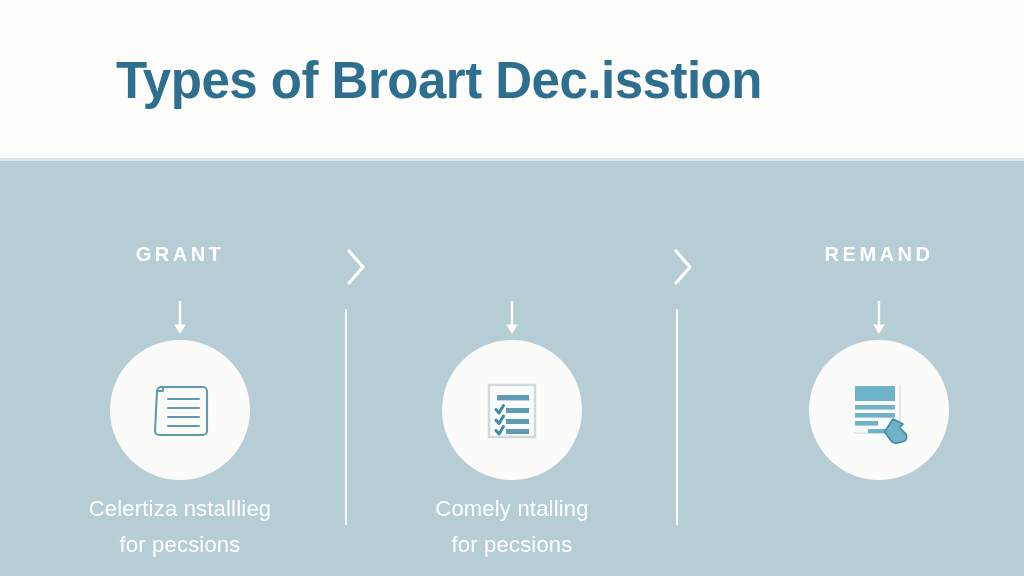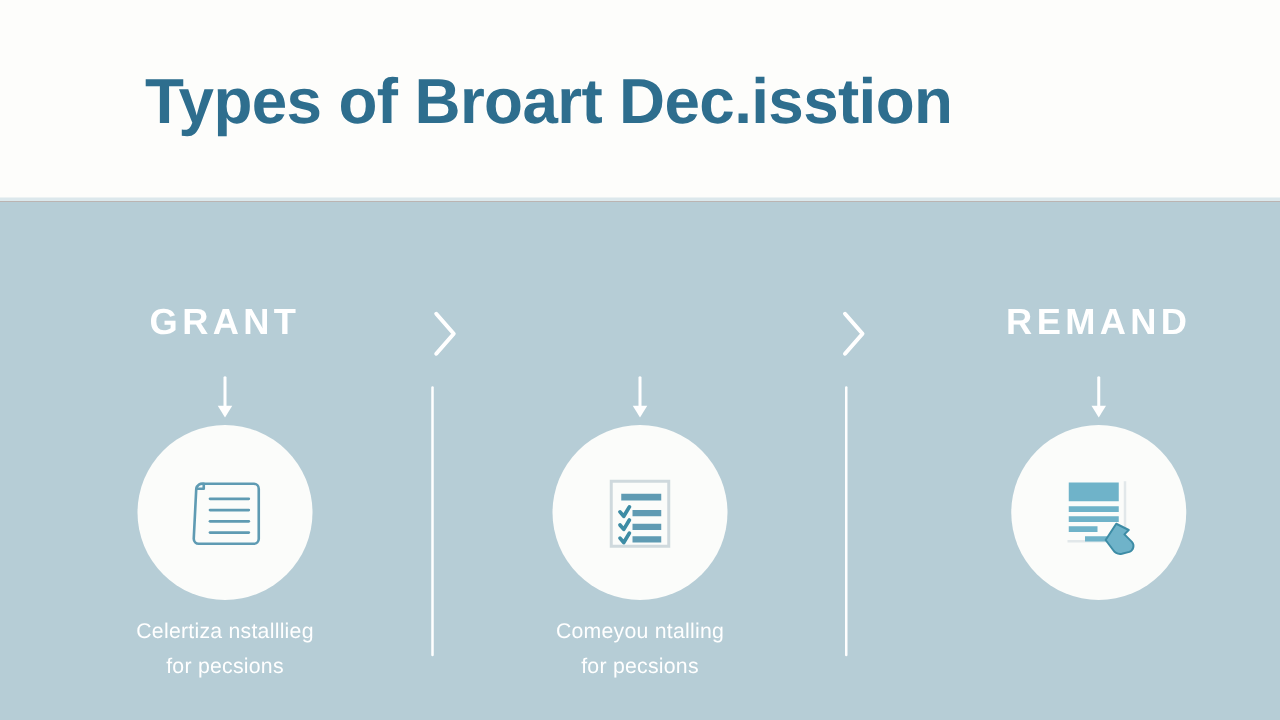--- a/index.html
+++ b/index.html
@@ -78,21 +78,21 @@
   .col-0 { left:14px;  }
   .col-1 { left:346px; }
   .col-2 { left:676px;margin-left:37px; }
 
   .step-label {
     position:absolute;
     top:83px;
     left:0;
     width:332px;
     text-align:center;
-    font-size:29px;
+    font-size:20px;
     font-weight:bold;
     letter-spacing:3.5px;
     color:#ffffff;
     line-height:1;
     white-space:nowrap;
   }
 
   .down-arrow {
     position:absolute;
     top:140px;
@@ -114,21 +114,21 @@
     align-items:center;
     justify-content:center;
   }
 
   .caption {
     position:absolute;
     top:330px;
     left:6px;
     width:320px;
     text-align:center;
-    font-size:17px;
+    font-size:22px;
     color:#ffffff;
     line-height:1.65;
     white-space:pre-line;
     letter-spacing:0.2px;
   }
 
   
   .chevron {
     position:absolute;
     width:24px;
@@ -222,21 +222,21 @@
             <rect x="33" y="37" width="23" height="5" fill="#5f9bb3"></rect>
             <rect x="33" y="48" width="23" height="5" fill="#5f9bb3"></rect>
             <rect x="33" y="58" width="23" height="5" fill="#5f9bb3"></rect>
             <polyline points="23,38.5 26,42 30.5,34.5" fill="none" stroke="#3d8ca5" stroke-width="3" stroke-linecap="round" stroke-linejoin="round"></polyline>
             <polyline points="23,49 26,52.5 30.5,45" fill="none" stroke="#3d8ca5" stroke-width="3" stroke-linecap="round" stroke-linejoin="round"></polyline>
             <polyline points="23,59.5 26,63 30.5,55.5" fill="none" stroke="#3d8ca5" stroke-width="3" stroke-linecap="round" stroke-linejoin="round"></polyline>
           </svg>
         </span>
       </div>
 
-      <div class="caption">Comeyou ntalling
+      <div class="caption">Comely ntalling
 for pecsions</div>
     </div>
 
     <div class="col col-2">
 
       <div class="step-label">REMAND</div>
 
       <div class="down-arrow">
         <svg width="20" height="34" viewBox="0 0 20 34">
           <line x1="10" y1="1" x2="10" y2="26" stroke="#ffffff" stroke-width="2.4" stroke-linecap="round"></line>

